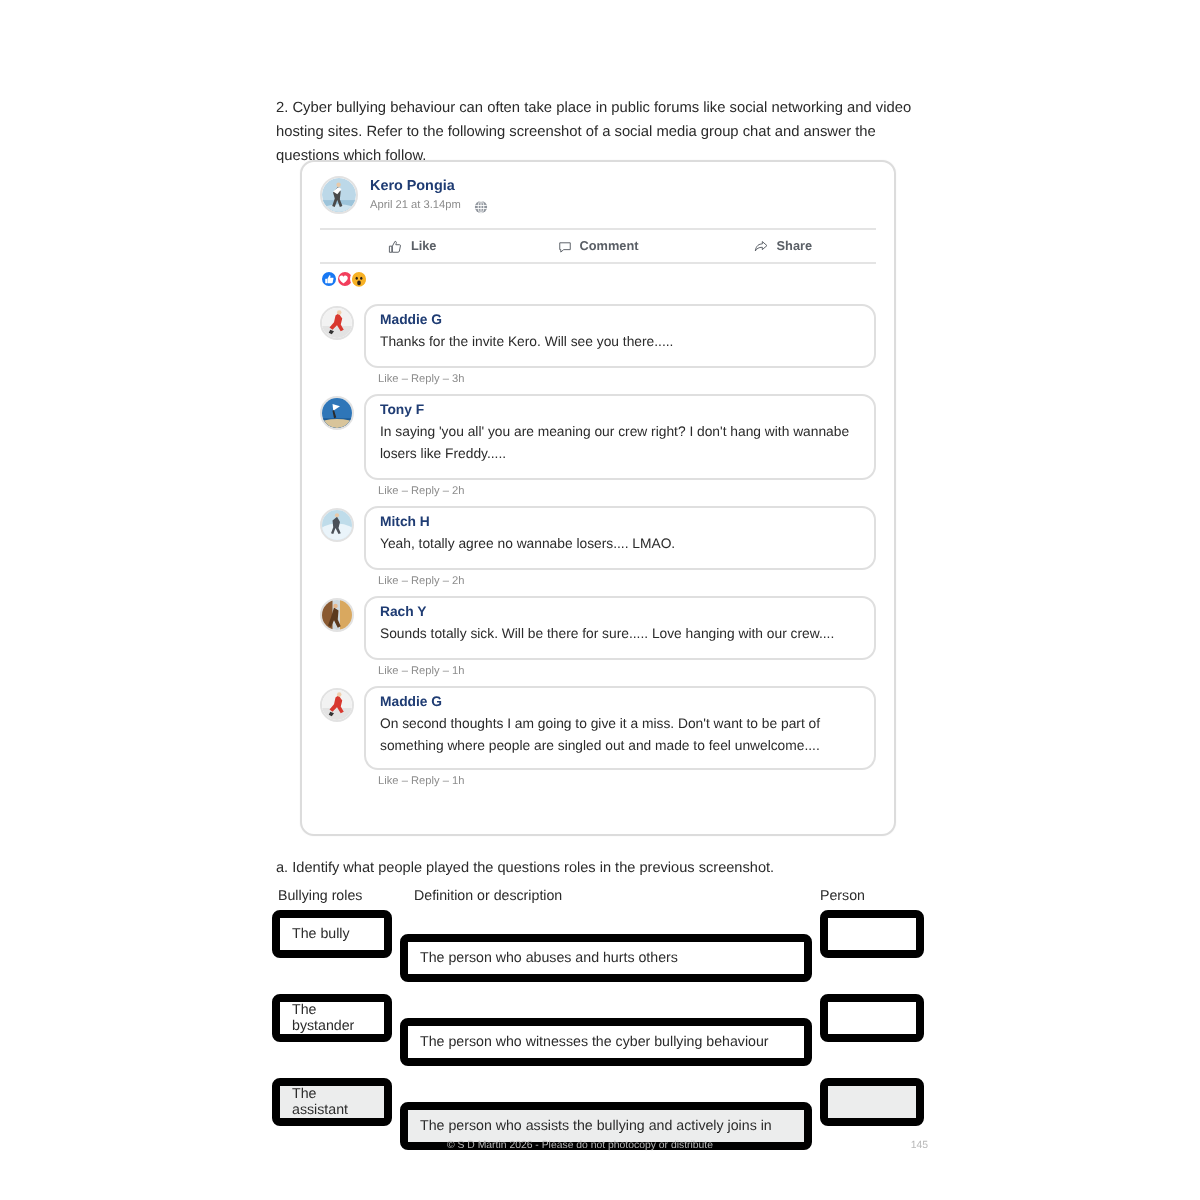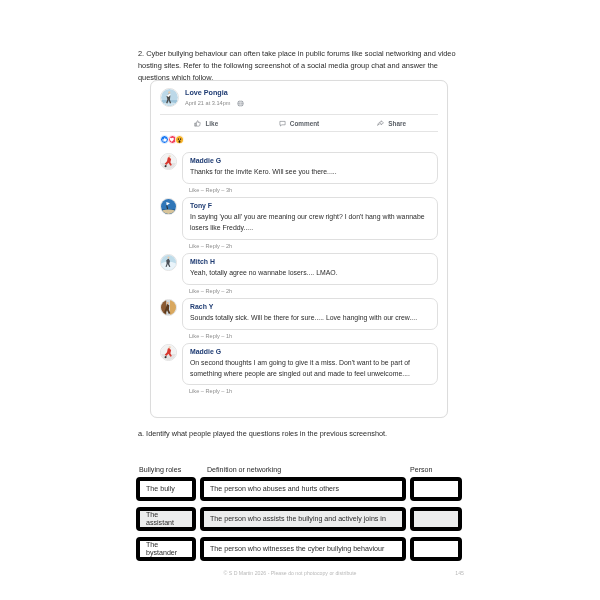--- a/index.html
+++ b/index.html
@@ -205,42 +205,42 @@
   }
   .table-header {
     display: flex;
     font-size: 7.1px;
     color: #2a2a2a;
     padding-bottom: 3px;
     align-items: flex-end;
   }
   .th-role   { width: 62px; flex: 0 0 62px; padding-left: 3px;}
   .th-def    { flex: 1; padding-left: 6px; }
-  .th-person { width: 52px; flex: 0 0 52px; padding-left: 6px; margin-top: 22px; }
+  .th-person { width: 52px; flex: 0 0 52px; padding-left: 6px; }
 
   .table-row {
     display: flex;
     gap: 4px;
     margin-bottom: 6px;
   }
   .cell {
     border: 4px solid #000000;
     border-radius: 4px;
     box-sizing: border-box;
     height: 24px;
     display: flex;
     align-items: center;
     font-size: 7.1px;
     color: #2b2b2b;
     padding: 0 6px;
     background: #ffffff;
   }
   .cell.shaded { background: #eceded; }
   .cell-role   { width: 60px; flex: 0 0 60px; }
-  .cell-def    { flex: 1; }
+  .cell-def    { flex: 1; margin-top: 12px; }
   .cell-person { width: 52px; flex: 0 0 52px; }
 
   
   .footer {
     position: absolute;
     left: 138px;
     top: 570px;
     width: 326px;
     display: flex;
     align-items: center;
@@ -279,21 +279,21 @@
             <rect width="40" height="40" fill="#bcd8e8"></rect>
             <rect y="26" width="40" height="14" fill="#9dc4da"></rect>
             <ellipse cx="20" cy="38" rx="20" ry="7" fill="#cfe4ef"></ellipse>
             <path d="M19 10 l3 6 -1 9 3 8 -3 1 -3-8 -3 8 -3-1 3-9 -2-7z" fill="#4a4a4a"></path>
             <circle cx="19.5" cy="8" r="2.6" fill="#e8c9a8"></circle>
             <path d="M13 16 l6-5 4 2 -5 6z" fill="#ffffff"></path>
           </g>
         </svg>
       </div>
       <div class="post-head-text">
-        <div class="poster-name">Love Pongia</div>
+        <div class="poster-name">Kero Pongia</div>
         <div class="post-meta">
           <span class="post-date">April 21 at 3.14pm</span>
           <span class="globe-icon">
             <svg viewBox="0 0 16 16" xmlns="http://www.w3.org/2000/svg">
               <circle cx="8" cy="8" r="7" fill="#8e949c"></circle>
               <path d="M1.4 6.2h13.2M1.4 9.8h13.2" stroke="#ffffff" stroke-width="1.1" fill="none"></path>
               <ellipse cx="8" cy="8" rx="3.2" ry="7" fill="none" stroke="#ffffff" stroke-width="1.1"></ellipse>
               <path d="M8 1v14" stroke="#ffffff" stroke-width="1.1"></path>
             </svg>
           </span>
@@ -448,40 +448,40 @@
       </div>
 
     </div>
   </div>
 
   <div class="sub-question">a. Identify what people played the questions roles in the previous screenshot.</div>
 
   <div class="role-table">
     <div class="table-header">
       <div class="th-role">Bullying roles</div>
-      <div class="th-def">Definition or networking</div>
+      <div class="th-def">Definition or description</div>
       <div class="th-person">Person</div>
     </div>
 
     <div class="table-row">
       <div class="cell cell-role">The bully</div>
       <div class="cell cell-def">The person who abuses and hurts others</div>
       <div class="cell cell-person"></div>
     </div>
 
     <div class="table-row">
+      <div class="cell cell-role">The bystander</div>
+      <div class="cell cell-def">The person who witnesses the cyber bullying behaviour</div>
+      <div class="cell cell-person"></div>
+    </div>
+
+    <div class="table-row">
       <div class="cell cell-role shaded">The assistant</div>
       <div class="cell cell-def shaded">The person who assists the bullying and actively joins in</div>
       <div class="cell cell-person shaded"></div>
-    </div>
-
-    <div class="table-row">
-      <div class="cell cell-role">The bystander</div>
-      <div class="cell cell-def">The person who witnesses the cyber bullying behaviour</div>
-      <div class="cell cell-person"></div>
     </div>
 
   </div>
 
   <div class="footer">
     <div class="footer-copy">© S D Martin 2026 - Please do not photocopy or distribute</div>
     <div class="footer-page">145</div>
   </div>
 
 </div>

